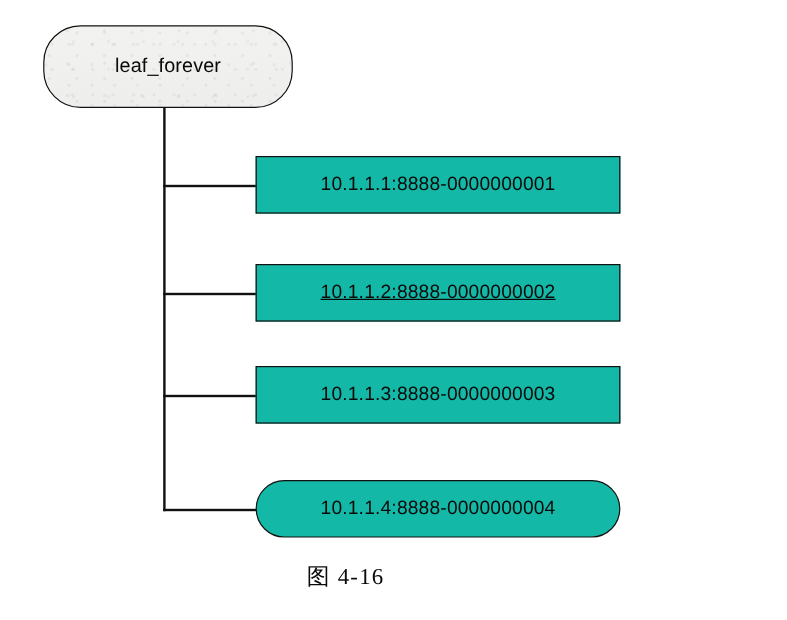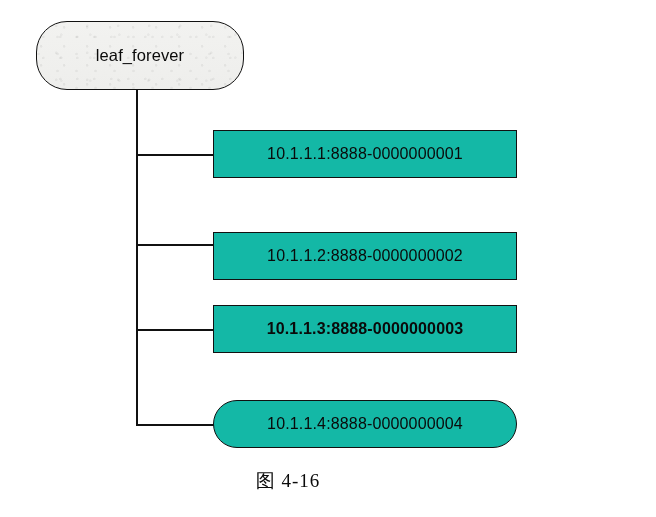--- a/index.html
+++ b/index.html
@@ -118,25 +118,25 @@
 
   <div class="conn-branch" style="top:154px;"></div>
   <div class="conn-branch" style="top:244px;"></div>
   <div class="conn-branch" style="top:329px;"></div>
   <div class="conn-branch" style="top:424px;"></div>
 
   <div class="node node-leaf" style="top:130px;">
     <span class="node-label">10.1.1.1:8888-0000000001</span>
   </div>
 
-  <div class="node node-leaf" style="top:232px;">
+  <div class="node node-leaf" style="top:220px;text-decoration:underline;">
     <span class="node-label">10.1.1.2:8888-0000000002</span>
   </div>
 
-  <div class="node node-leaf" style="top:305px;font-weight:bold;">
+  <div class="node node-leaf" style="top:305px;">
     <span class="node-label">10.1.1.3:8888-0000000003</span>
   </div>
 
   <div class="node node-leaf" style="top:400px;border-radius:24px;">
     <span class="node-label">10.1.1.4:8888-0000000004</span>
   </div>
 
   <div class="figure-caption">图 4-16</div>
 
 </div>

